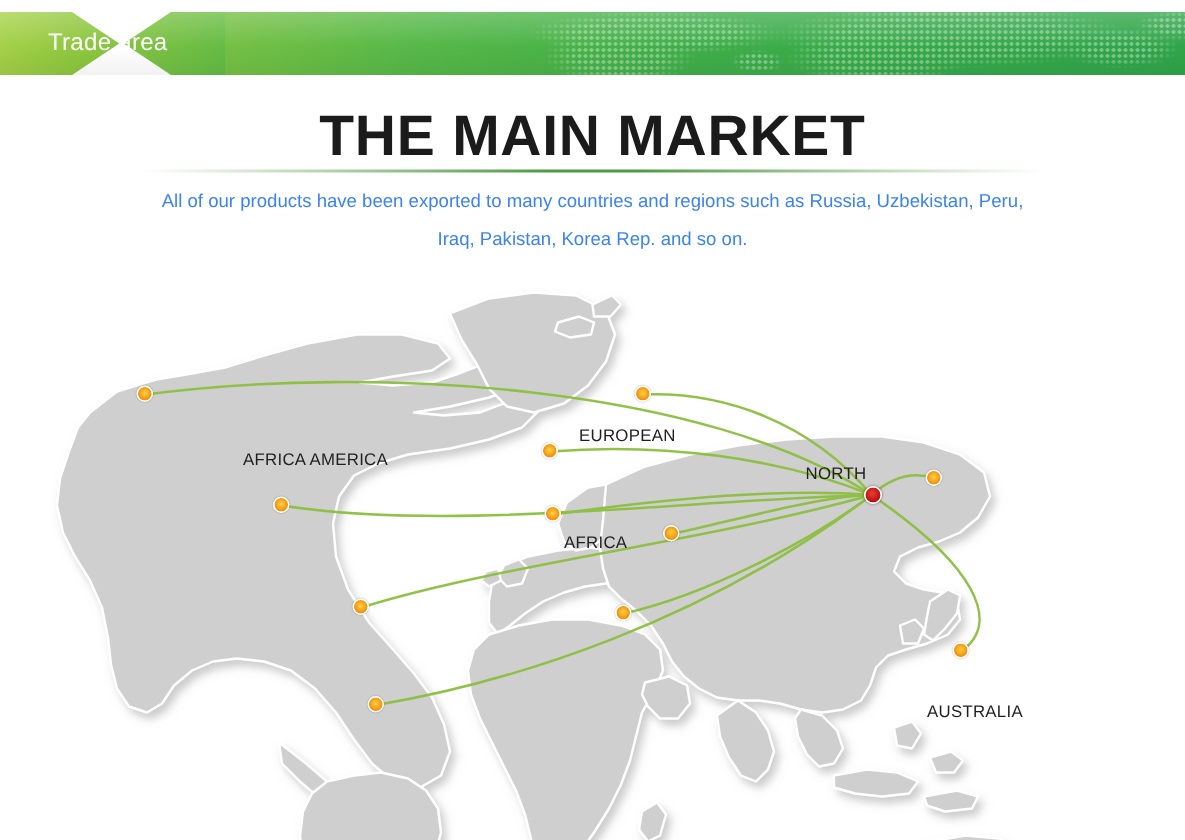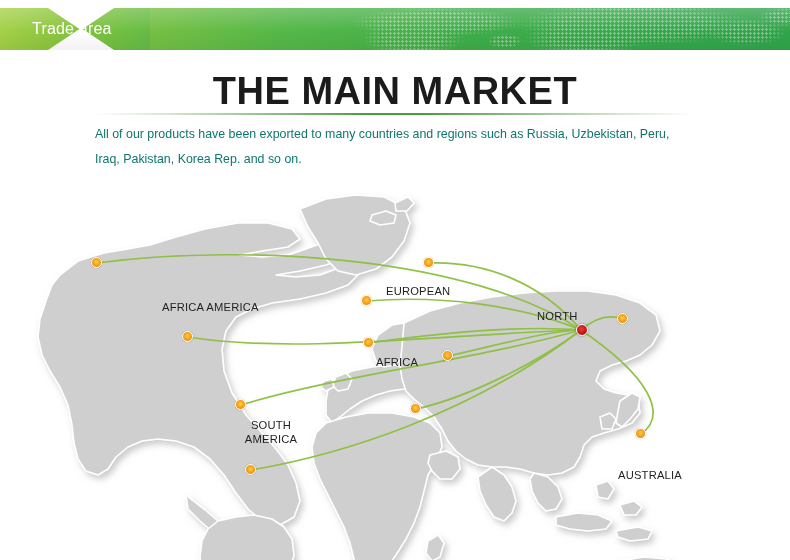--- a/index.html
+++ b/index.html
@@ -73,22 +73,22 @@
   
   #page-title{
     position:absolute;left:0;top:70px;width:790px;text-align:center;
     font-size:38px;font-weight:bold;color:#1b1b1b;letter-spacing:.5px;
   }
   #title-divider{
     position:absolute;left:95px;top:113px;width:600px;height:2px;
     background:linear-gradient(90deg,rgba(90,160,70,0) 0%,rgba(90,160,70,.25) 12%,#4e9b44 45%,#4e9b44 55%,rgba(90,160,70,.25) 88%,rgba(90,160,70,0) 100%);
   }
   #main-description{
-    position:absolute;left:95px;top:122px;width:600px;text-align:left;
-    font-size:12.4px;color:#0f766e;line-height:25px;
+    position:absolute;left:95px;top:122px;width:600px;text-align:center;
+    font-size:12.4px;color:#3b82f6;line-height:25px;
   }
 
   
   #world-map{position:absolute;left:0;top:165px;width:790px;height:395px;}
   #world-map svg{display:block;width:790px;height:395px;}
 
   .map-label{
     position:absolute;font-size:11.2px;color:#1f1f1f;white-space:nowrap;
     letter-spacing:.2px;
     margin-left:16px;
@@ -219,21 +219,20 @@
       <path d="M581 165 C 470 250, 340 290, 251 305"></path>
       <path d="M581 165 C 598 150, 612 150, 623 154"></path>
       <path d="M581 165 C 650 212, 668 250, 641 269"></path>
     </g>
   </svg>
 
   <div class="map-label" style="left:146px;top:136px;">AFRICA AMERICA</div>
   <div class="map-label" style="left:370px;top:120px;">EUROPEAN</div>
   <div class="map-label" style="left:521px;top:145px;">NORTH</div>
   <div class="map-label" style="left:360px;top:191px;">AFRICA</div>
-  <div class="map-label two-line" style="left:222px;top:253px;width:66px;">SOUTH AMERICA</div>
   <div class="map-label" style="left:602px;top:304px;">AUSTRALIA</div>
 
   <div class="city-dot" style="left:91px;top:92px;"></div>
   <div class="city-dot" style="left:182px;top:166px;"></div>
   <div class="city-dot" style="left:361px;top:130px;"></div>
   <div class="city-dot" style="left:423px;top:92px;"></div>
   <div class="city-dot" style="left:363px;top:172px;"></div>
   <div class="city-dot" style="left:442px;top:185px;"></div>
   <div class="city-dot" style="left:410px;top:238px;"></div>
   <div class="city-dot" style="left:235px;top:234px;"></div>

